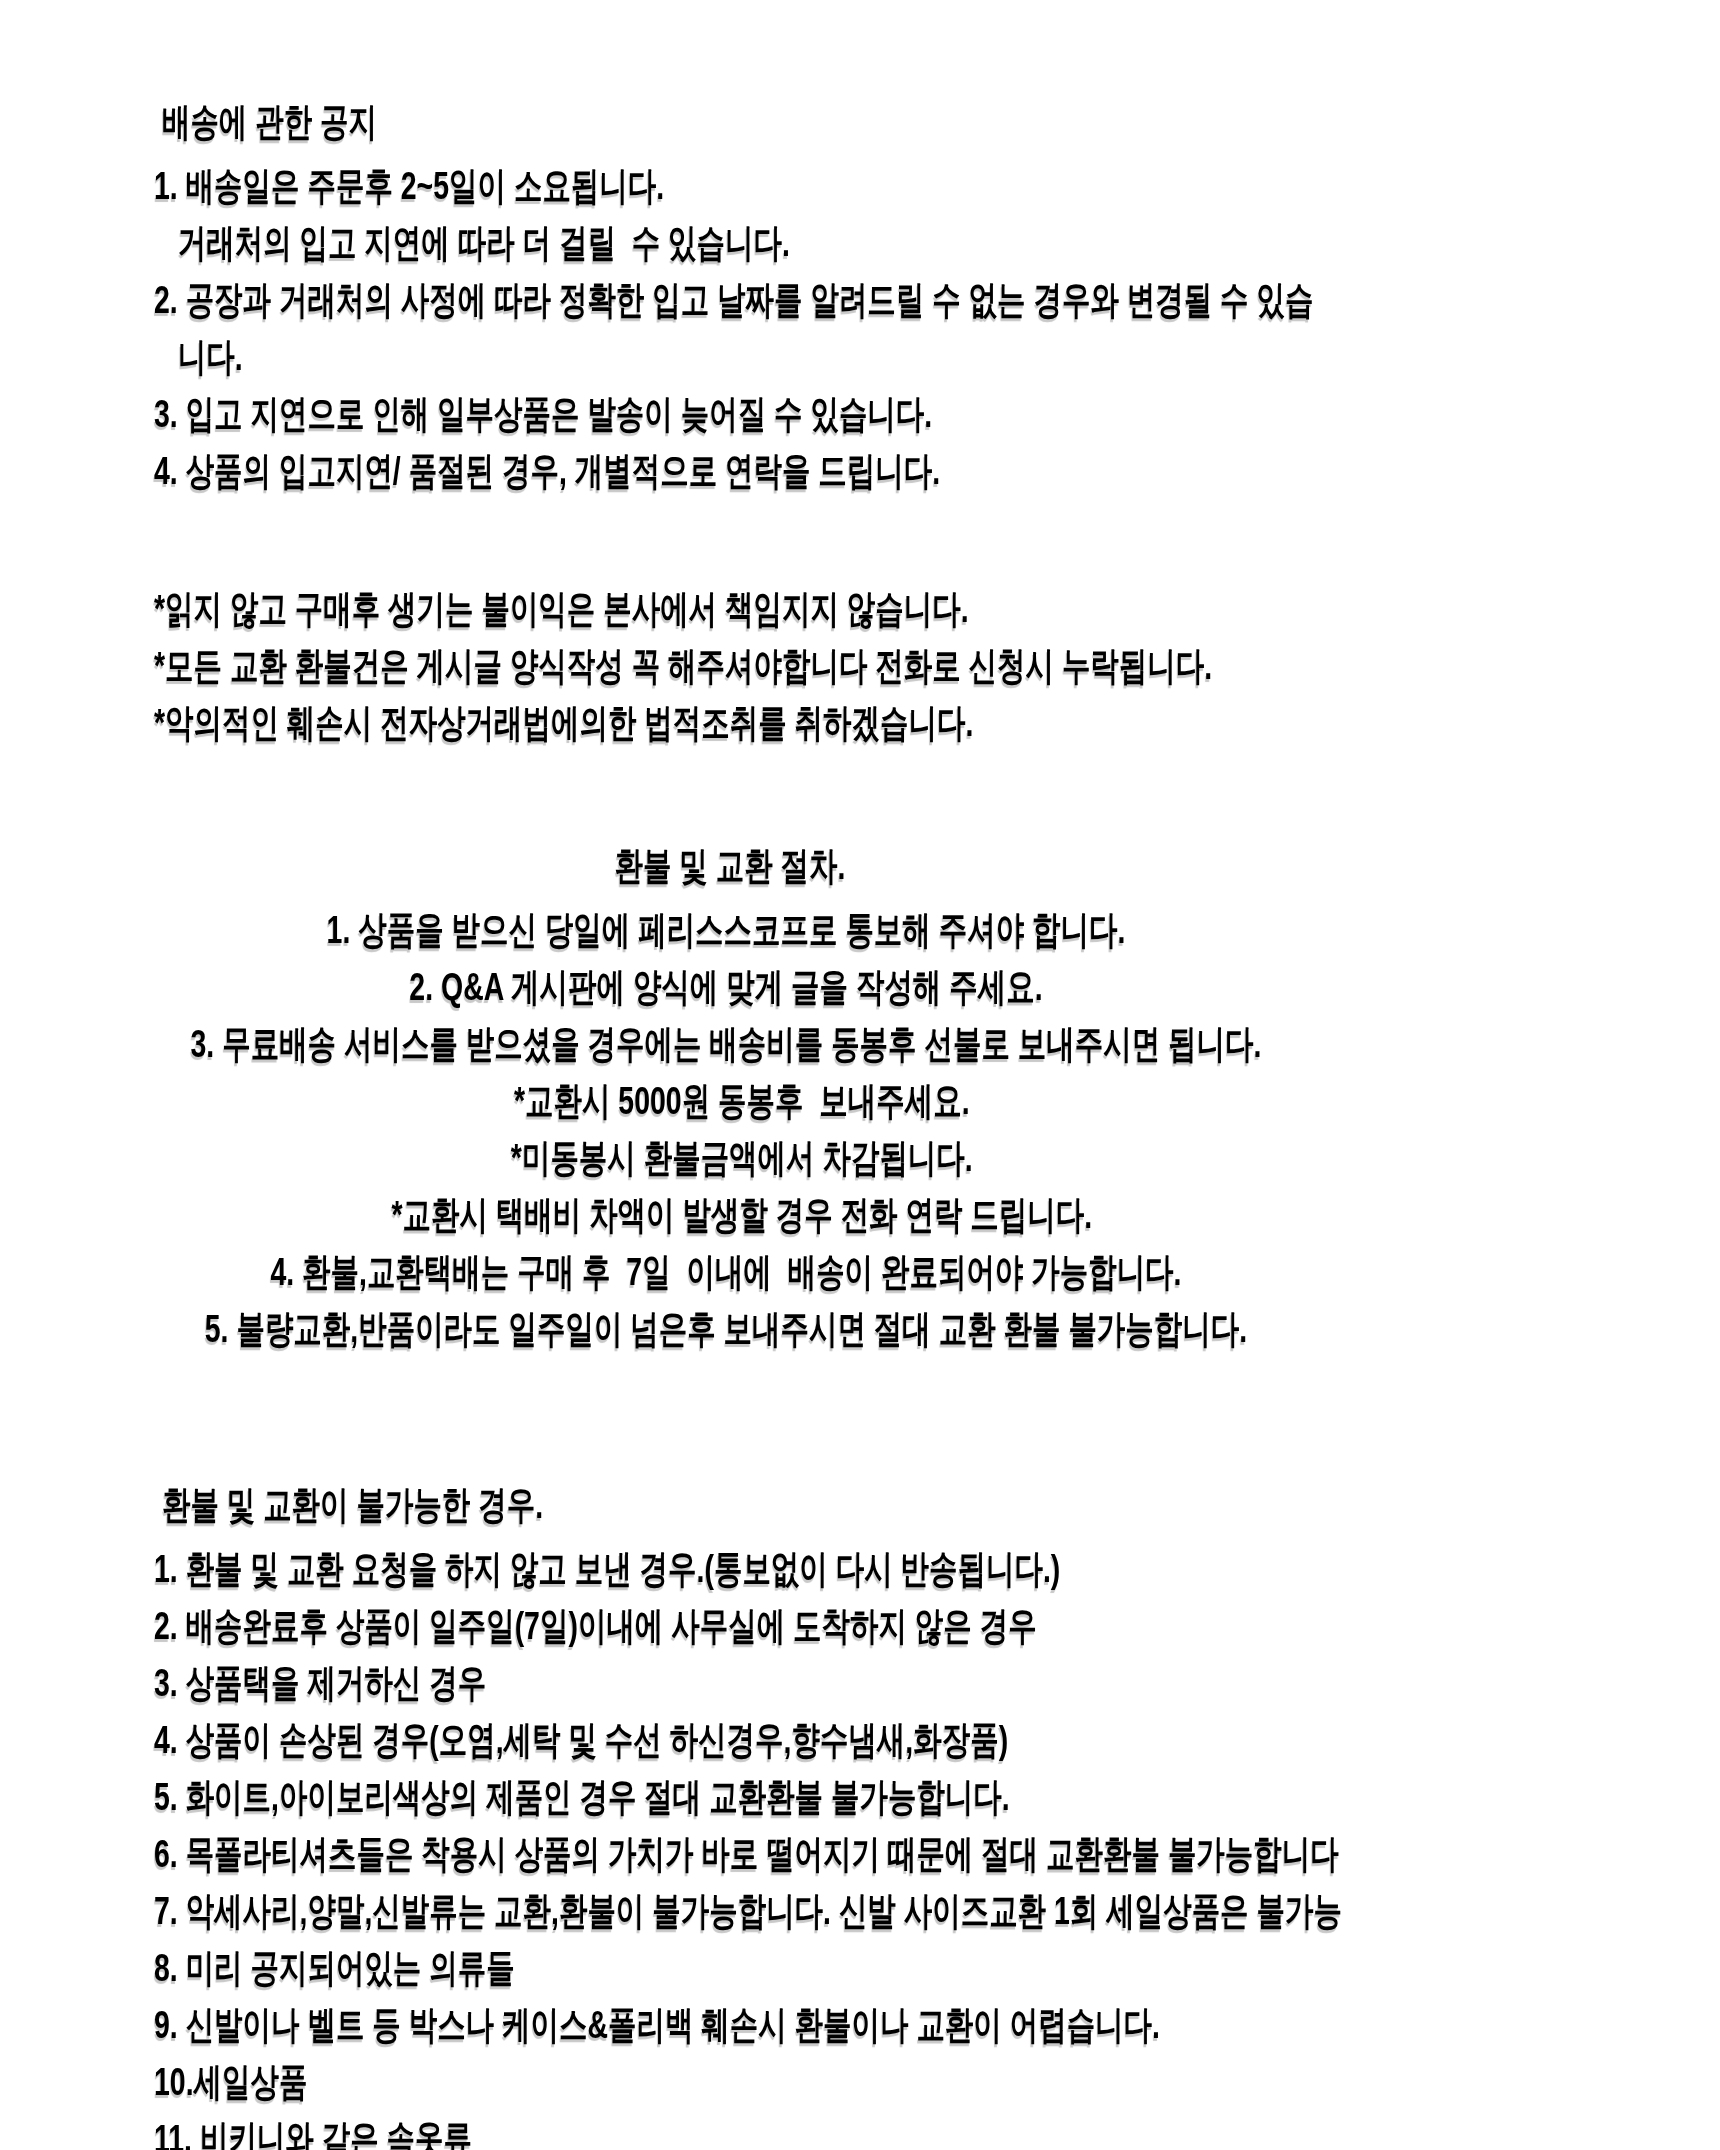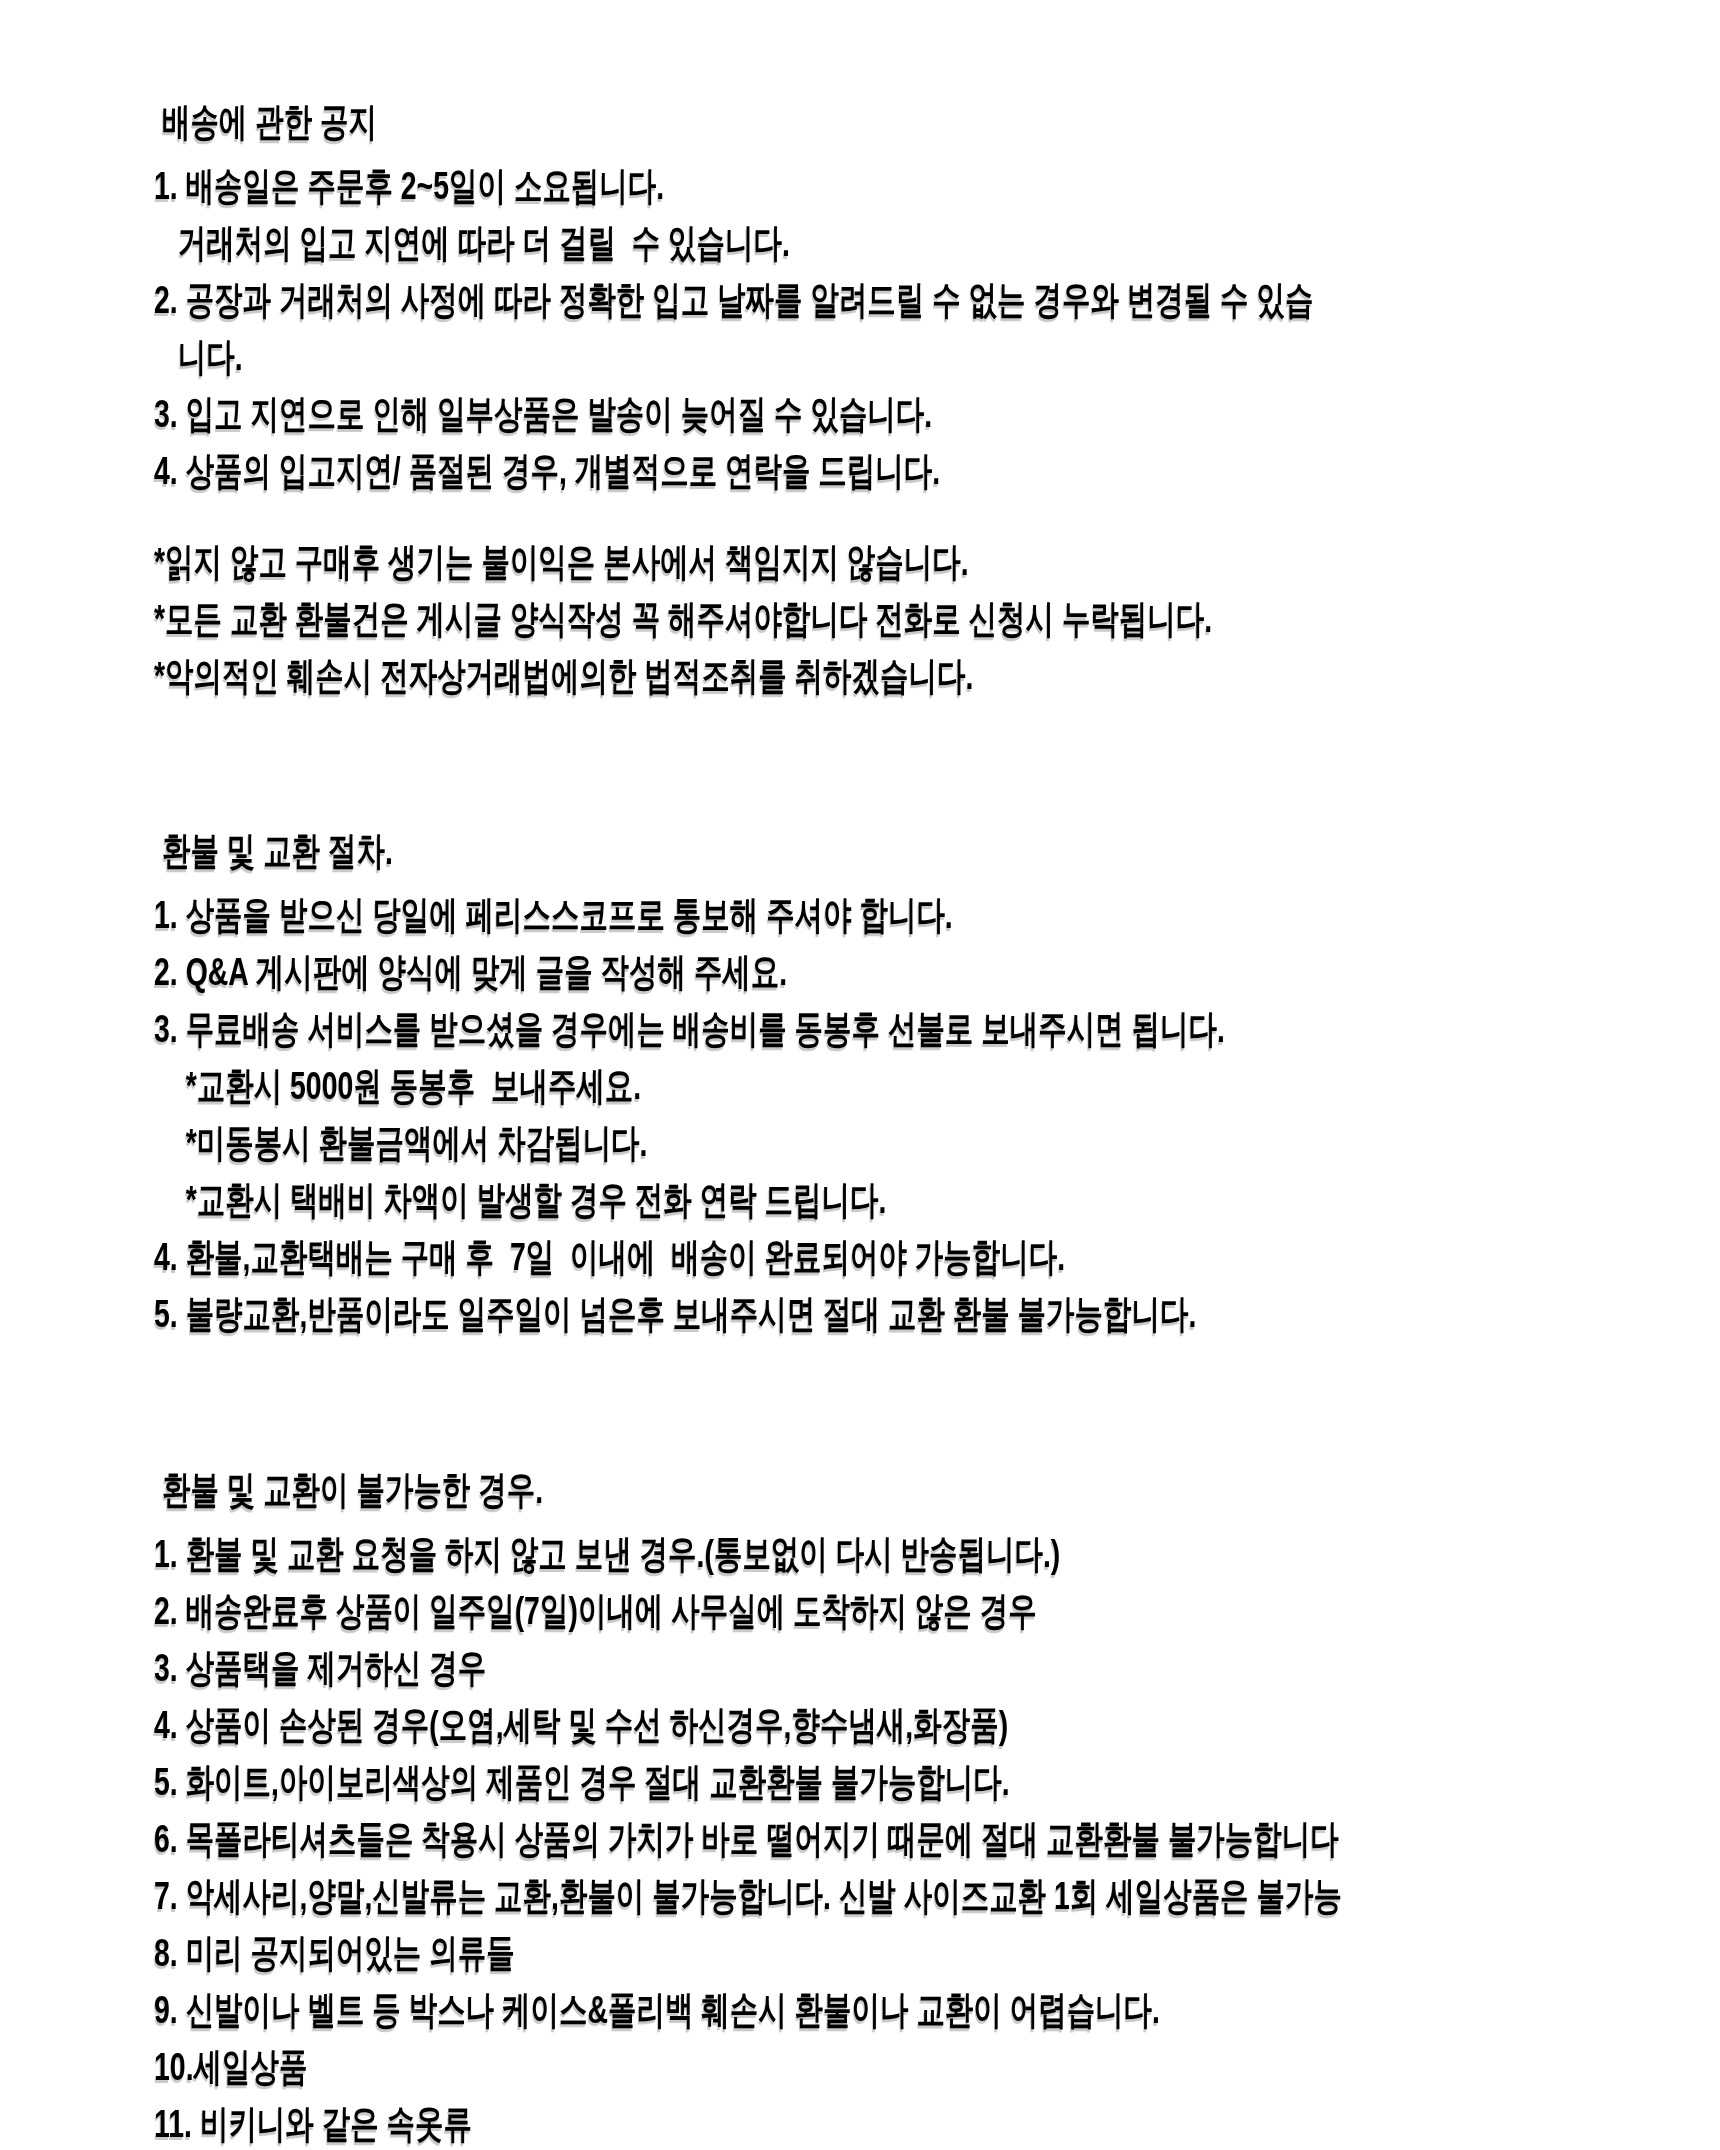--- a/index.html
+++ b/index.html
@@ -10,22 +10,22 @@
   .page {
     position: relative;
     width: 1721px;
     height: 2581px;
     background: #ffffff;
     box-sizing: border-box;
     padding: 65px 0 0 154px;
     overflow: hidden;
   }
   .sec { display: block; margin-top: 28px; }
-  .sec-1 { margin-top: 34px; }
-  .sec-2 { margin-top: 118px; }
+  .sec-1 { margin-top: 81px; }
+  .sec-2 { margin-top: 86px; text-align: center; }
   .sec-3 { margin-top: 119px; }
   .line {
     font-family: "Liberation Sans", "DejaVu Sans", sans-serif;
     font-weight: 700;
     font-size: 39px;
     line-height: 57px;
     height: 57px;
     color: #000000;
     white-space: pre;
     letter-spacing: 0;

